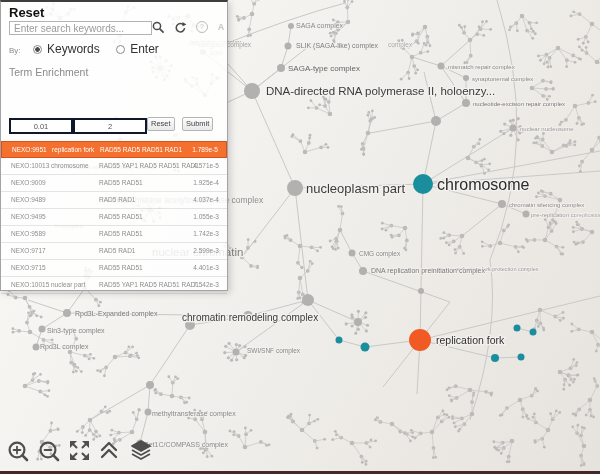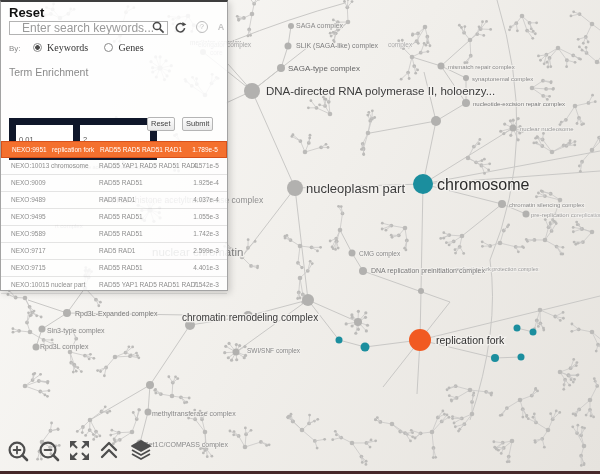--- a/index.html
+++ b/index.html
@@ -12,38 +12,38 @@
   
   #panel{
     position:absolute;left:0;top:0;width:228px;height:291px;box-sizing:border-box;
     background:rgba(255,255,255,.85);
     border:1px solid #a3a3a3;border-top:2px solid #3e3e3e;
     box-shadow:2px 2px 7px rgba(0,0,0,.18);
     z-index:10;font-size:8px;color:#444;
   }
   .title{position:absolute;left:8px;top:3px;font-size:13px;font-weight:bold;color:#111;}
   .search-input{position:absolute;left:8px;top:19px;width:133px;height:10px;
-    border:1px solid #b3b3b3;font-size:12px;padding:1px 12px;color:#555;background:#fff;}
+    border:1px solid #b3b3b3;font-size:10px;padding:1px 4px;color:#555;background:#fff;}
   .search-input::placeholder{color:#9a9a9a;}
   .icon-btn{position:absolute;top:18px;width:14px;height:14px;display:flex;align-items:center;justify-content:center;}
   .help-circle{width:10px;height:10px;border:1px solid #bdbdbd;border-radius:50%;
     color:#bdbdbd;font-size:7px;line-height:10px;text-align:center;}
   .font-a{color:#c6c6c6;font-size:9px;font-weight:bold;}
   .by-row{position:absolute;left:8px;top:40px;width:212px;height:10px;}
   .by-label{color:#8a8a8a;}
   .radio{display:inline-block;width:7px;height:7px;border:1px solid #8a8a8a;border-radius:50%;
     vertical-align:-1px;margin:0 3px 0 14px;background:#fff;}
   .radio.sel{background:radial-gradient(circle,#4c4c4c 0 2px,#fff 2.6px);}
-  .opt-label{color:#333;font-size:10px;font-family:Liberation Serif, serif;}
+  .opt-label{color:#333;font-size:12px;}
   .enrich-head{position:absolute;left:8px;top:64px;font-size:10.5px;color:#8a8a8a;text-align:center;}
   .query-area{position:absolute;left:8px;top:81px;width:202px;height:24px;resize:none;
     border:1px solid #c6c6c6;font-family:"Liberation Sans",sans-serif;font-size:7.5px;
     color:#444;padding:2px 3px;background:#fff;}
-  .num-input{position:absolute;top:116px;height:10px;border:7px solid #0f172a;
-    font-size:7.5px;color:#555;padding:9px 3px;background:#fff;}
+  .num-input{position:absolute;top:116px;height:10px;border:2px solid #0f172a;
+    font-size:7.5px;color:#555;padding:1px 3px;background:#fff;text-align:center;}
   #pv-input{left:8px;width:54px;}
   #mg-input{left:72px;width:64px;}
   .btn{position:absolute;top:115px;height:14px;font-size:7.5px;color:#444;
     background:linear-gradient(#fdfdfd,#e9e9e9);border:1px solid #b5b5b5;border-radius:2px;
     padding:0 3px;line-height:12px;text-align:center;}
   #reset-btn{left:146px;}
   #submit-btn{left:181px;}
   
   #rtable{position:absolute;left:0;top:139px;width:226px;}
   .trow{position:relative;height:16px;line-height:16px;font-size:6.5px;color:#8d8d8d;
@@ -1848,21 +1848,21 @@
   </span>
   <span class="icon-btn" style="left:213px;">
     <span class="font-a">A</span>
   </span>
 
   <div class="by-row">
     <span class="by-label">By:</span>
     <span class="radio sel" style="margin-left:10px;"></span>
     <span class="opt-label">Keywords</span>
     <span class="radio"></span>
-    <span class="opt-label">Genes</span>
+    <span class="opt-label">Enter</span>
   </div>
 
   <div class="enrich-head">Term Enrichment</div>
 
   <input id="pv-input" class="num-input" value="0.01" style="">
   <input id="mg-input" class="num-input" value="2" style="">
   <button id="reset-btn" class="btn">Reset</button>
   <button id="submit-btn" class="btn">Submit</button>
 
   <div id="rtable">

